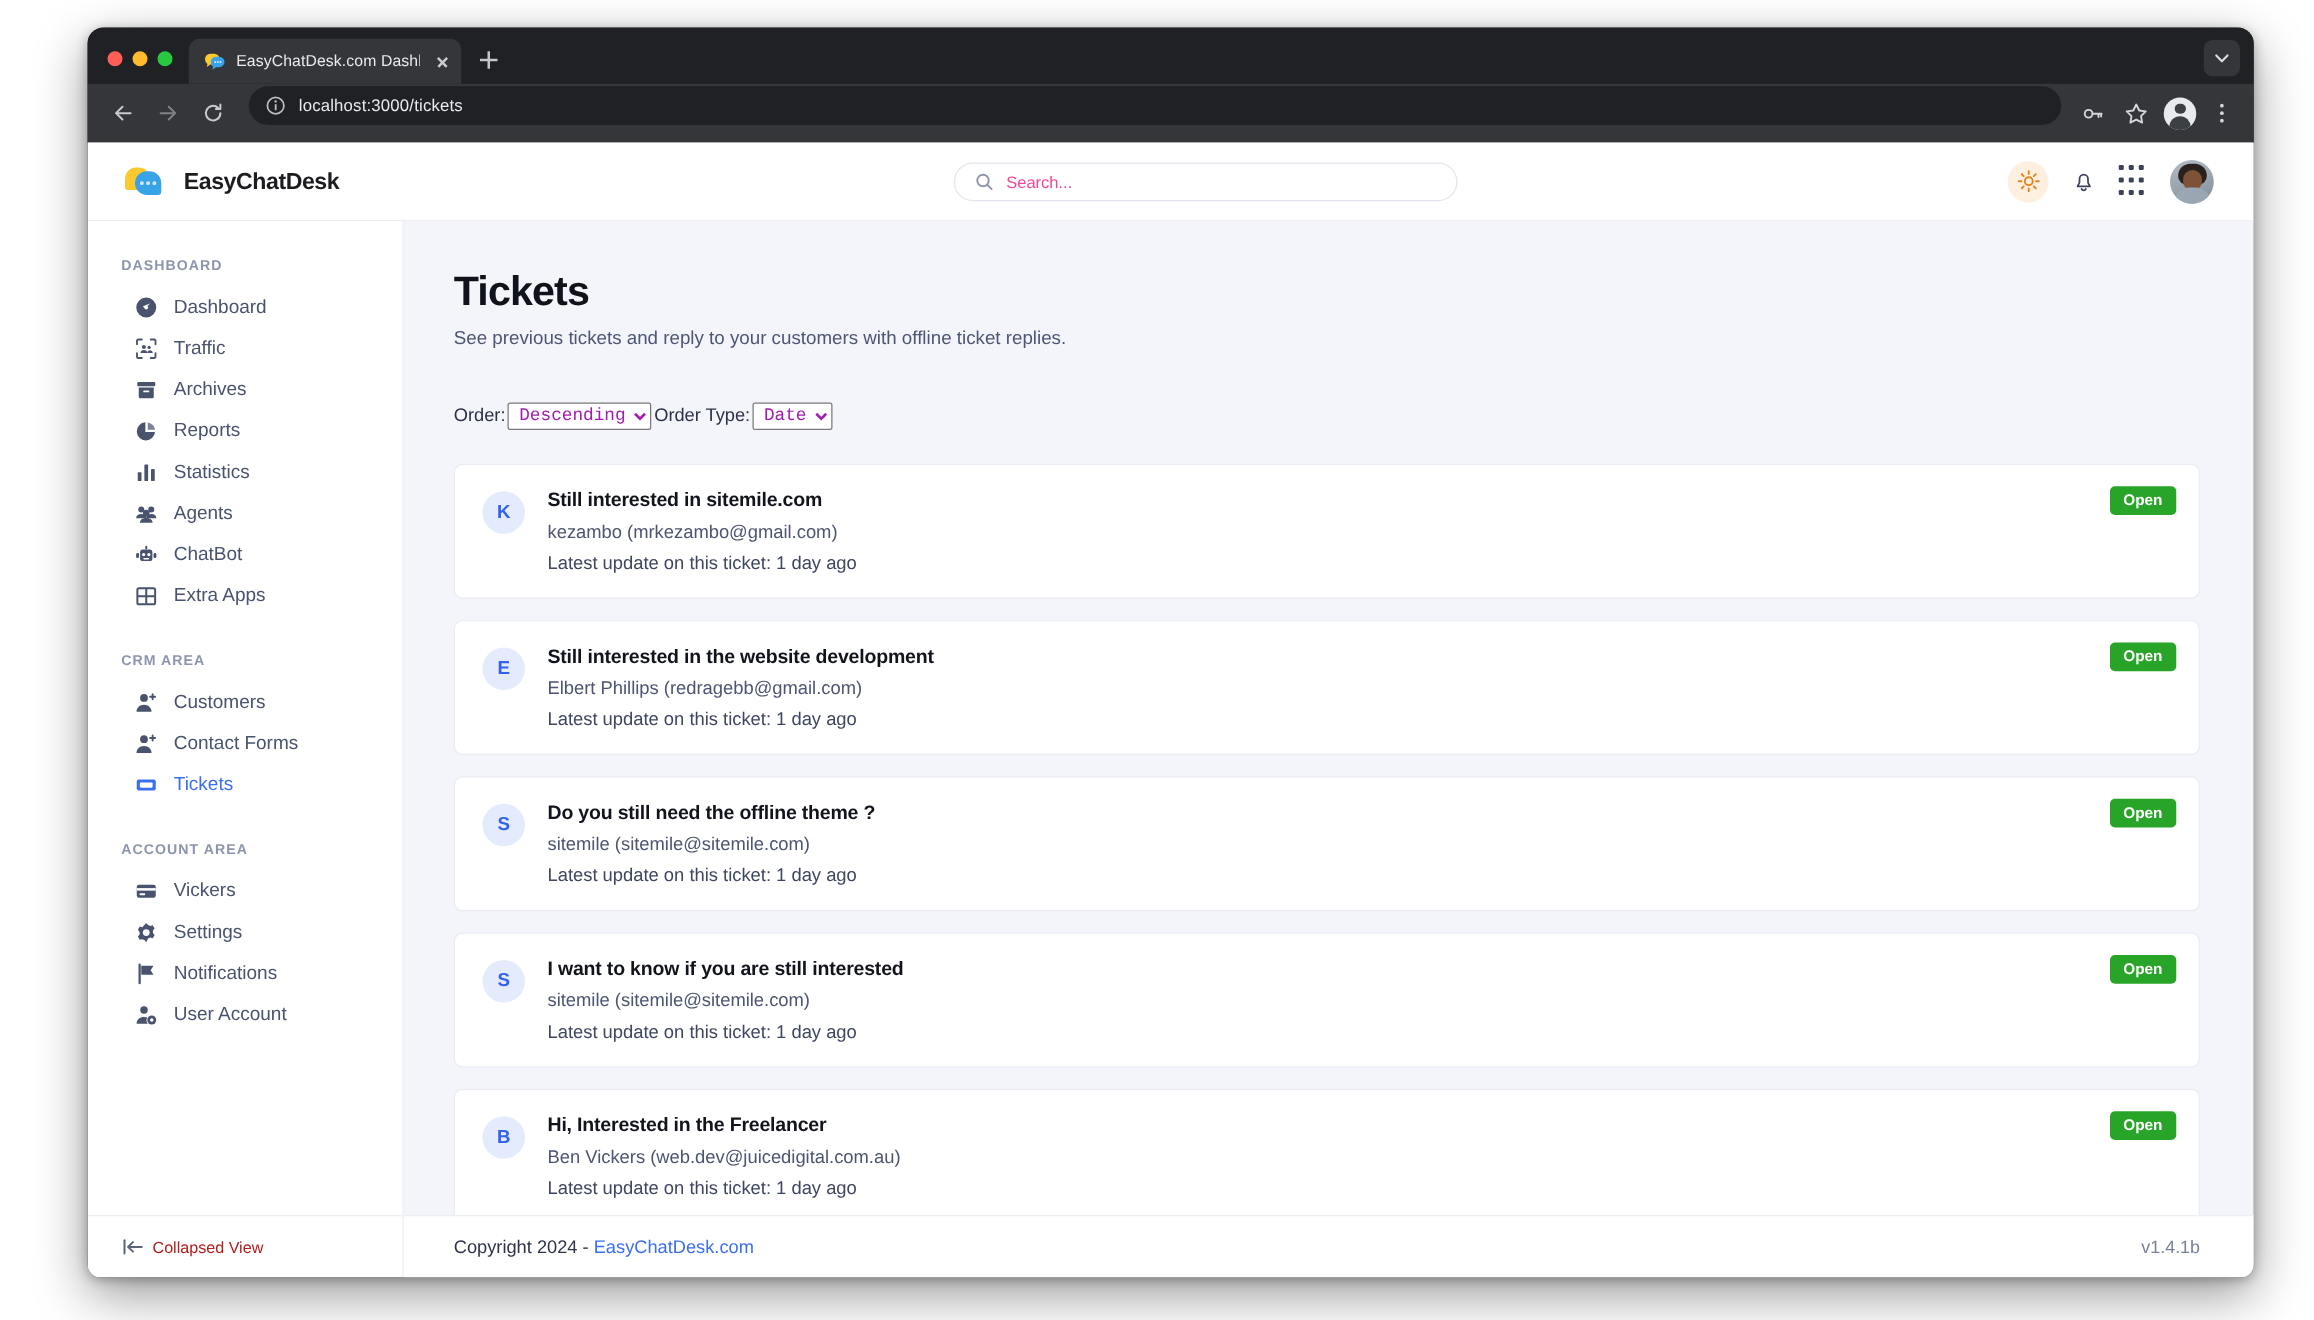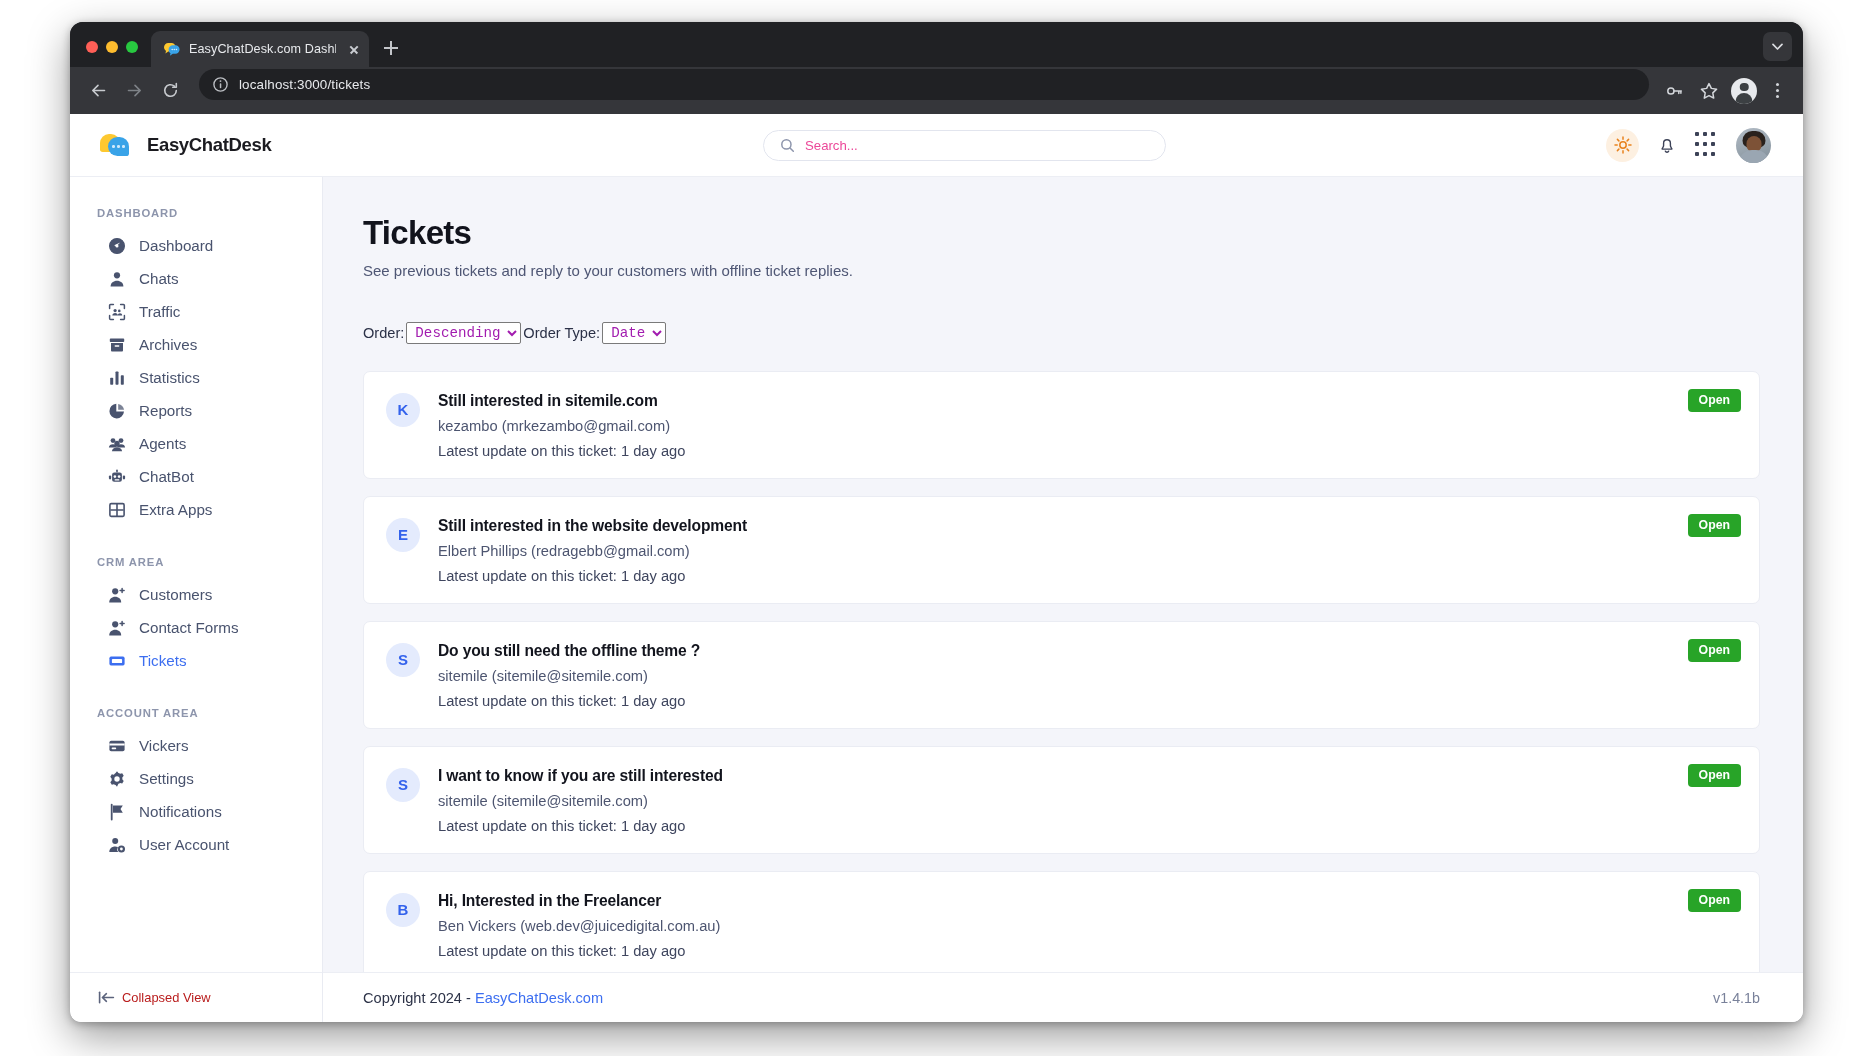--- a/index.html
+++ b/index.html
@@ -430,29 +430,20 @@
                     <circle cx="9" cy="9" r="7.4" fill="none" stroke="#49536e" stroke-width="1.2"></circle>
                     <path d="M12.2 5.6 8.2 9.6l-2-1.4Z" fill="#fff"></path>
                     <circle cx="9" cy="9" r="1.5" fill="#fff"></circle>
                   </svg>
                 </span>
                 <span>Dashboard</span>
               </div>
               <div class="sb-item">
                 <span class="sb-ico">
                   <svg width="18" height="18" viewBox="0 0 18 18">
-                    <circle cx="9" cy="5.3" r="3.1" fill="#49536e"></circle>
-                    <path d="M2.6 16.4c0-3.5 2.9-5.7 6.4-5.7s6.4 2.2 6.4 5.7Z" fill="#49536e"></path>
-                  </svg>
-                </span>
-                <span>Chats</span>
-              </div>
-              <div class="sb-item">
-                <span class="sb-ico">
-                  <svg width="18" height="18" viewBox="0 0 18 18">
                     <g stroke="#49536e" stroke-width="1.5" fill="none" stroke-linecap="round">
                       <path d="M1.6 5.4V2.6a1 1 0 0 1 1-1h2.8M12.6 1.6h2.8a1 1 0 0 1 1 1v2.8M16.4 12.6v2.8a1 1 0 0 1-1 1h-2.8M5.4 16.4H2.6a1 1 0 0 1-1-1v-2.8"></path>
                     </g>
                     <circle cx="7.1" cy="7.6" r="1.6" fill="#49536e"></circle>
                     <circle cx="11.3" cy="7.9" r="1.3" fill="#49536e"></circle>
                     <path d="M4.3 12.4c0-1.6 1.3-2.5 2.8-2.5s2.8.9 2.8 2.5Z" fill="#49536e"></path>
                     <path d="M9.8 12.4c0-1.4 1-2.2 2.2-2.2s2.2.8 2.2 2.2Z" fill="#49536e"></path>
                   </svg>
                 </span>
                 <span>Traffic</span>
@@ -463,35 +454,35 @@
                     <rect x="1.8" y="2.6" width="14.4" height="3.4" rx=".8" fill="#49536e"></rect>
                     <path d="M3 7h12v7.6a.9.9 0 0 1-.9.9H3.9a.9.9 0 0 1-.9-.9Z" fill="#49536e"></path>
                     <rect x="6.6" y="9.3" width="4.8" height="1.5" rx=".7" fill="#fff"></rect>
                   </svg>
                 </span>
                 <span>Archives</span>
               </div>
               <div class="sb-item">
                 <span class="sb-ico">
                   <svg width="18" height="18" viewBox="0 0 18 18">
+                    <path d="M8.3 1.8A7.3 7.3 0 1 0 16 9.6H8.3Z" fill="#49536e"></path>
+                    <path d="M10.2 1.9A7.3 7.3 0 0 1 16.1 7.8h-5.9Z" fill="#49536e" opacity=".72"></path>
+                  </svg>
+                </span>
+                <span>Reports</span>
+              </div>
+              <div class="sb-item">
+                <span class="sb-ico">
+                  <svg width="18" height="18" viewBox="0 0 18 18">
                     <rect x="2.2" y="8.8" width="3" height="7" rx=".7" fill="#49536e"></rect>
                     <rect x="7.5" y="2.6" width="3" height="13.2" rx=".7" fill="#49536e"></rect>
                     <rect x="12.8" y="6.2" width="3" height="9.6" rx=".7" fill="#49536e"></rect>
                   </svg>
                 </span>
                 <span>Statistics</span>
-              </div>
-              <div class="sb-item">
-                <span class="sb-ico">
-                  <svg width="18" height="18" viewBox="0 0 18 18">
-                    <path d="M8.3 1.8A7.3 7.3 0 1 0 16 9.6H8.3Z" fill="#49536e"></path>
-                    <path d="M10.2 1.9A7.3 7.3 0 0 1 16.1 7.8h-5.9Z" fill="#49536e" opacity=".72"></path>
-                  </svg>
-                </span>
-                <span>Reports</span>
               </div>
               <div class="sb-item">
                 <span class="sb-ico">
                   <svg width="18" height="18" viewBox="0 0 18 18">
                     <circle cx="5" cy="5.6" r="2.4" fill="#49536e"></circle>
                     <circle cx="13" cy="5.6" r="2.4" fill="#49536e"></circle>
                     <circle cx="9" cy="8.4" r="2.7" fill="#49536e"></circle>
                     <path d="M.9 12.6c0-2.2 1.8-3.4 4.1-3.4s4.1 1.2 4.1 3.4Z" fill="#49536e"></path>
                     <path d="M8.9 12.6c0-2.2 1.8-3.4 4.1-3.4s4.1 1.2 4.1 3.4Z" fill="#49536e"></path>
                     <path d="M3.9 16.2c0-2.4 2.2-3.8 5.1-3.8s5.1 1.4 5.1 3.8Z" fill="#49536e"></path>

